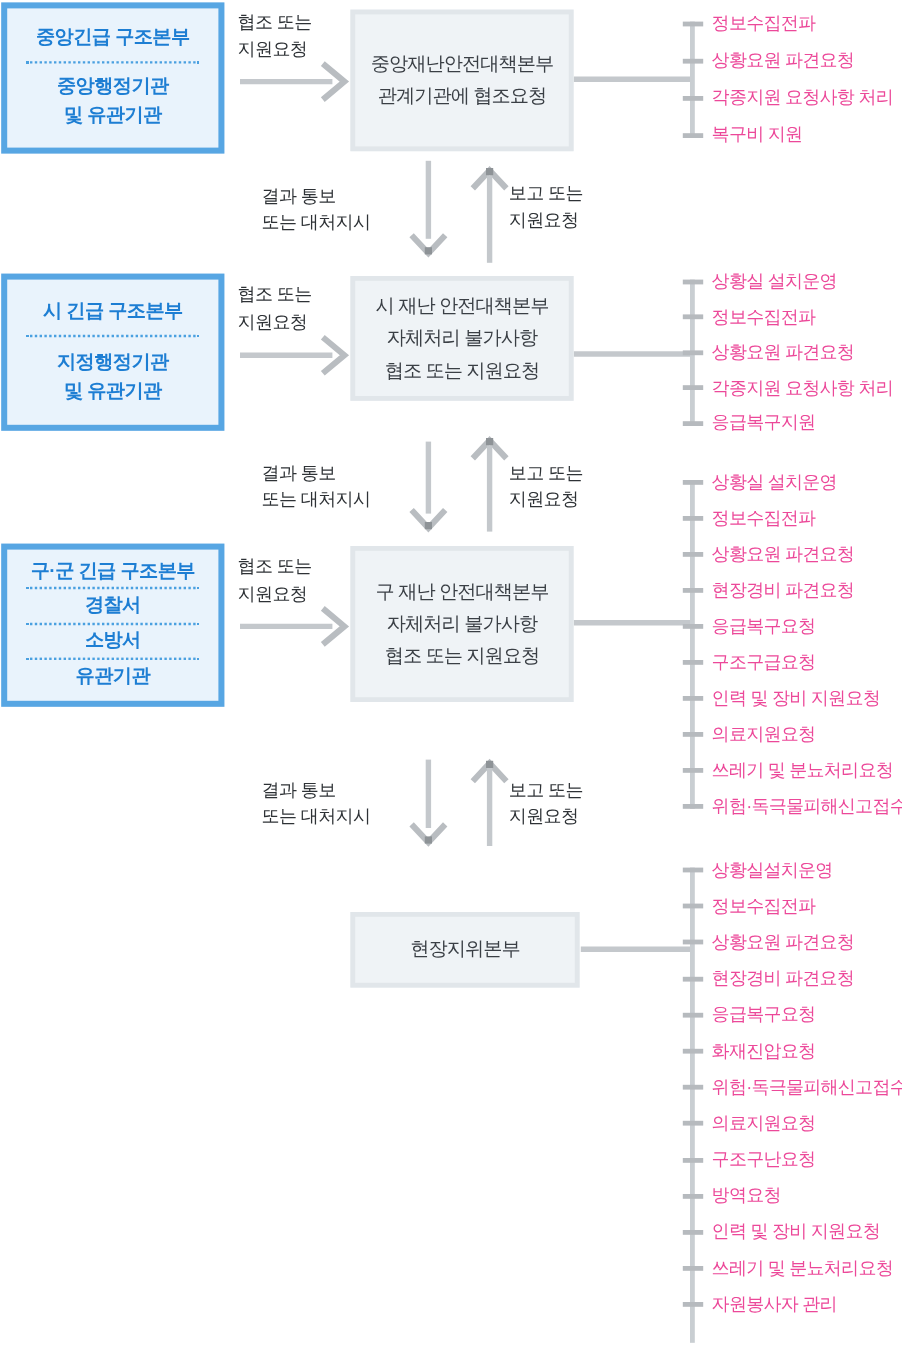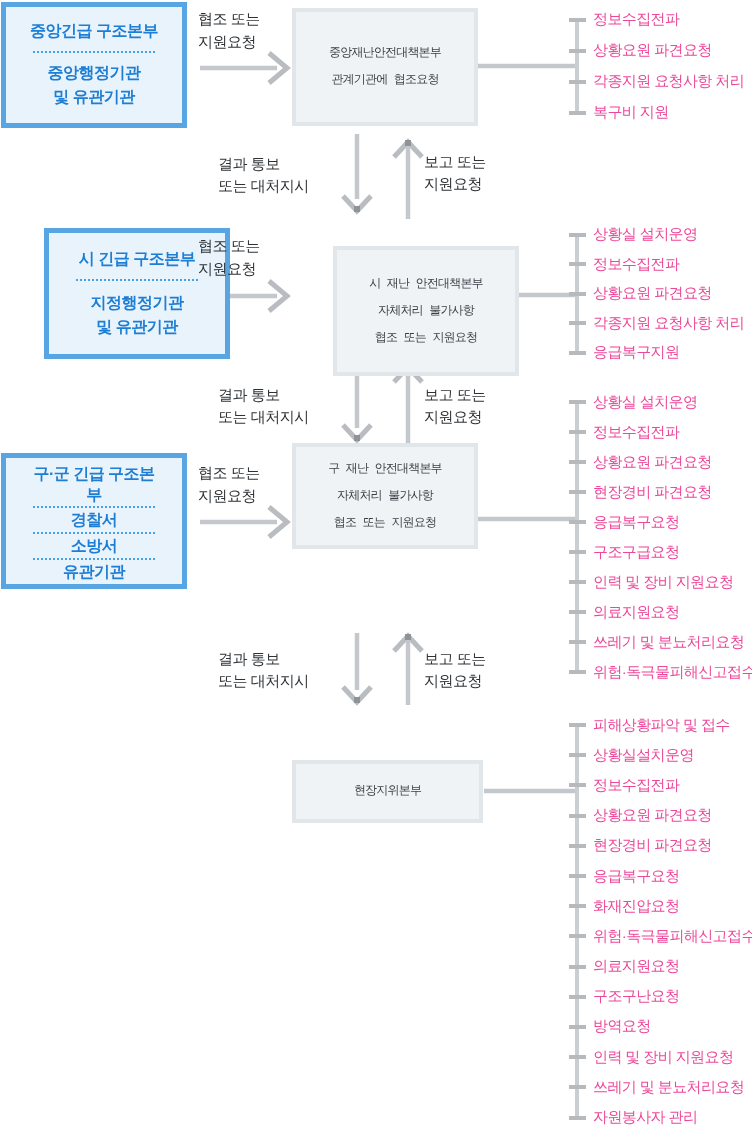--- a/index.html
+++ b/index.html
@@ -10,41 +10,41 @@
   .wires{position:absolute;left:0;top:0;z-index:0;}
   .wires line{stroke:#c4c8cc;stroke-width:4.5;}
   .wires polyline{stroke:#b9bdc1;stroke-width:5;fill:none;}
   .wires rect{fill:#8e9397;}
 
   
   .lbox{
     position:absolute;left:1px;width:186px;box-sizing:border-box;
     background:#e9f3fc;border:5px solid #57a6e3;z-index:1;
     display:flex;flex-direction:column;justify-content:space-evenly;
-    text-align:center;color:#1d7ed3;padding:6px 20px;
+    text-align:center;color:#1d7ed3;padding:6px 8px;
   }
   #lbox1{top:2px;height:126px;}
-  #lbox2{top:228px;height:131px;margin-left:43px;}
+  #lbox2{top:228px;height:131px;}
   #lbox3{top:453px;height:136px;}
   .lbox-title{font-size:16px;font-weight:bold;letter-spacing:-0.5px;}
   .lbox-line{font-size:16px;font-weight:bold;letter-spacing:-0.5px;line-height:24px;}
   .dotline{border-top:2px dotted #4aa0e0;width:90%;margin:0 auto;height:0;}
 
   
   .mbox{
     position:absolute;left:292px;width:186px;box-sizing:border-box;
     background:#eff3f6;border:4px solid #e1e6ea;z-index:1;
     display:flex;flex-direction:column;justify-content:center;align-items:center;
     text-align:center;color:#3a3f45;
   }
   #mbox1{top:8px;height:118px;}
-  #mbox2{top:246px;height:130px;margin-left:41px;}
-  #mbox3{top:443px;height:106px;}
+  #mbox2{top:230px;height:104px;}
+  #mbox3{top:455px;height:130px;}
   #mbox4{top:760px;height:63px;width:191px;}
-  .mbox-line{font-size:12px;font-weight:500;letter-spacing:-0.8px;line-height:27px;white-space:nowrap;font-family:Liberation Mono, monospace;}
+  .mbox-line{font-size:16px;font-weight:500;letter-spacing:-0.8px;line-height:27px;white-space:nowrap;}
 
   
   .hlabel{position:absolute;left:198px;width:100px;z-index:1;
     font-size:15px;line-height:23px;color:#2e3236;font-weight:500;letter-spacing:-0.5px;}
   #hl1{top:7px;} #hl2{top:234px;} #hl3{top:461px;}
   .vlabel-left{position:absolute;left:218px;width:128px;text-align:left;z-index:1;
     font-size:15px;line-height:22px;color:#2e3236;font-weight:500;letter-spacing:-0.5px;}
   #vl1{top:153px;} #vl2{top:384px;} #vl3{top:648px;}
   .vlabel-right{position:absolute;left:424px;width:120px;text-align:left;z-index:1;
     font-size:15px;line-height:22px;color:#2e3236;font-weight:400;letter-spacing:-0.5px;}
@@ -238,21 +238,20 @@
       <div class="li">현장경비 파견요청</div>
       <div class="li">응급복구요청</div>
       <div class="li">구조구급요청</div>
       <div class="li">인력 및 장비 지원요청</div>
       <div class="li">의료지원요청</div>
       <div class="li">쓰레기 및 분뇨처리요청</div>
       <div class="li">위험·독극물피해신고접수</div>
     </div>
   <div class="list" id="list4">
     <div class="spine"></div>
-  <div class="li">피해상황파악 및 접수</div>
       <div class="li">상황실설치운영</div>
       <div class="li">정보수집전파</div>
       <div class="li">상황요원 파견요청</div>
       <div class="li">현장경비 파견요청</div>
       <div class="li">응급복구요청</div>
       <div class="li">화재진압요청</div>
       <div class="li">위험·독극물피해신고접수</div>
       <div class="li">의료지원요청</div>
       <div class="li">구조구난요청</div>
       <div class="li">방역요청</div>

